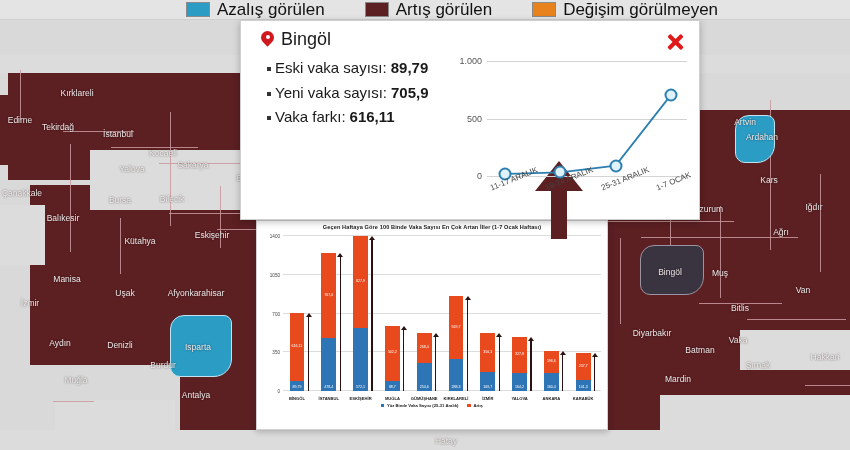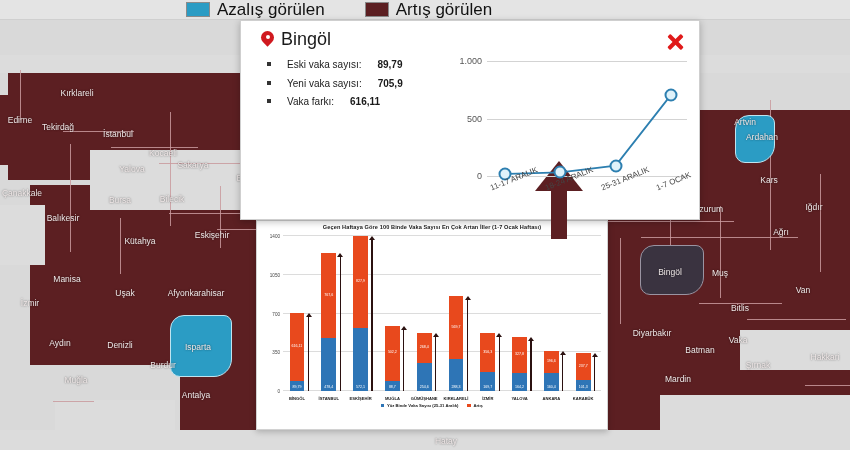--- a/index.html
+++ b/index.html
@@ -61,22 +61,22 @@
   }
   #pp-close:before,#pp-close:after{
     content:"";position:absolute;left:1px;top:8.5px;width:19px;height:4.2px;
     background:#e01a1a;border-radius:1px;
   }
   #pp-close:before{transform:rotate(45deg);}
   #pp-close:after{transform:rotate(-45deg);}
 
   #pp-stats{position:absolute;left:26px;top:38px;width:200px;}
   .stat-row{
-    font-size:10px;color:#1a1a1a;margin-bottom:7.5px;
-    display:flex;align-items:baseline;gap:16px;
+    font-size:15px;color:#1a1a1a;margin-bottom:7.5px;
+    display:flex;align-items:baseline;gap:4px;
   }
   .stat-bullet{width:4px;height:4px;background:#333;flex:0 0 4px;position:relative;top:-2px;}
   .stat-val{font-weight:bold;}
 
   #pp-arrow{
     position:absolute;left:318px;top:140px;width:48px;height:78px;
     transform:translateX(-50%);
   }
   #pp-arrow .shaft{position:absolute;left:16px;top:28px;width:16px;height:50px;background:#5c1f22;}
   #pp-arrow .head{
@@ -249,20 +249,24 @@
 
 <div id="top-legend">
   <div class="tl-item">
     <span class="tl-sw" style="background:#2b9cc4"></span>
     <span class="tl-txt">Azalış görülen</span>
   </div>
   <div class="tl-item">
     <span class="tl-sw" style="background:#5c1f22"></span>
     <span class="tl-txt">Artış görülen</span>
   </div>
+  <div class="tl-item">
+    <span class="tl-sw" style="background:#e8821d"></span>
+    <span class="tl-txt">Değişim görülmeyen</span>
+  </div>
 </div>
 
 <div id="popup">
   <div id="pp-head">
     <span id="pin"></span>
     <span id="pp-title">Bingöl</span>
   </div>
   <div id="pp-close"></div>
 
   <div id="pp-stats">

